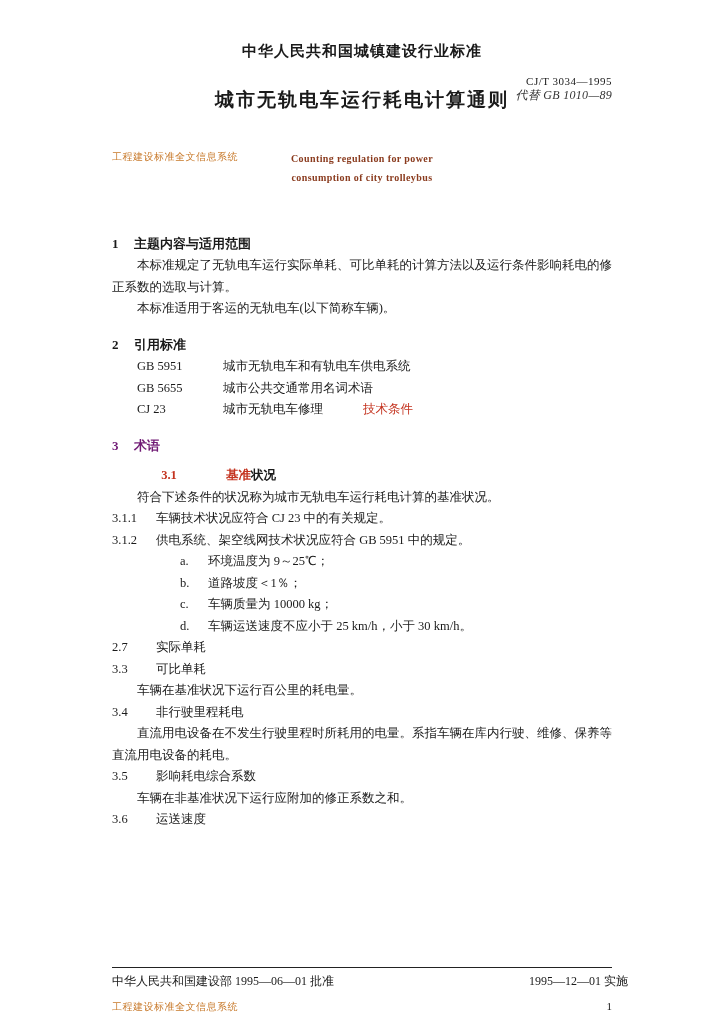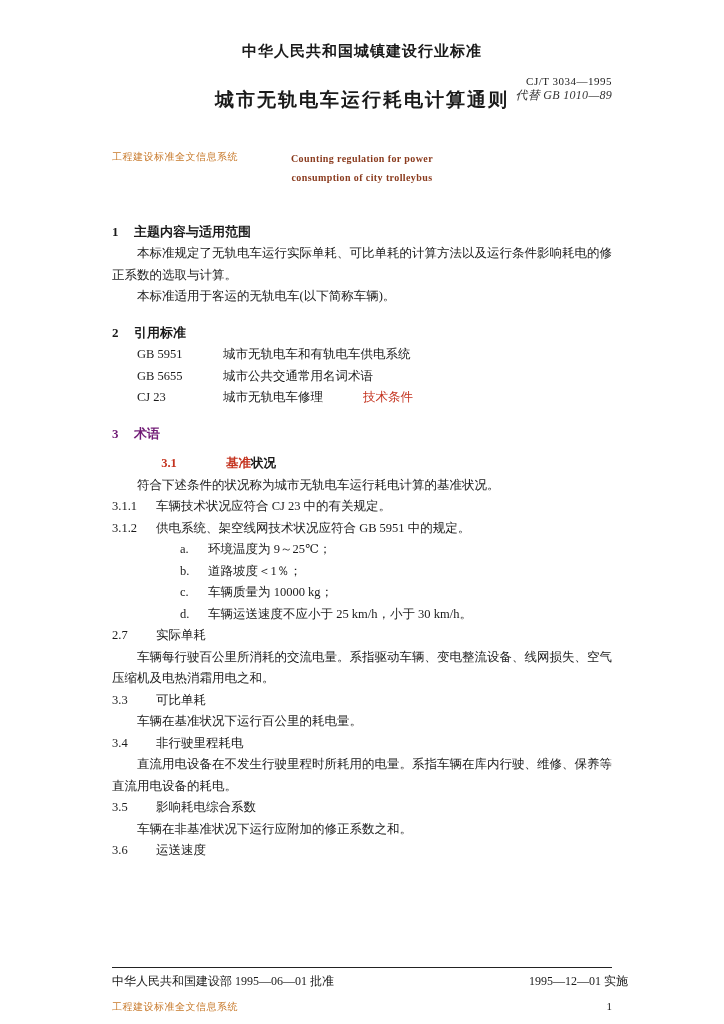--- a/index.html
+++ b/index.html
@@ -80,23 +80,24 @@
     text-align: center;
     font-size: 10px;
     font-weight: bold;
     color: #8a3b1e;
     line-height: 1.9;
     letter-spacing: 0.4px;
     margin-top: 6px;
   }
 
   .body {
-    margin-top: 34px;
+    margin-top: 46px;
     font-size: 12.5px;
     line-height: 1.72;
+    font-family: Liberation Serif, serif;
   }
   .h-sec {
     margin-top: 14px;
     font-weight: bold;
     font-size: 13px;
   }
   .h-sec .num {
     display: inline-block;
     width: 22px;
   }
@@ -243,21 +244,20 @@
     </p>
     <p class="abcd">
       <span class="lab">d.</span>
         <span>车辆运送速度不应小于 25 km/h，小于 30 km/h。</span>
     </p>
 
     <p class="cl">
       <span class="num">2.7</span>
         <span class="txt">实际单耗</span>
     </p>
-    <p class="p-ind">车辆每行驶百公里所消耗的交流电量。系指驱动车辆、变电整流设备、线网损失、空气压缩机及电热消霜用电之和。</p>
 
     <p class="cl">
       <span class="num">3.3</span>
         <span class="txt">可比单耗</span>
     </p>
     <p class="p-ind">车辆在基准状况下运行百公里的耗电量。</p>
 
     <p class="cl">
       <span class="num">3.4</span>
         <span class="txt">非行驶里程耗电</span>

